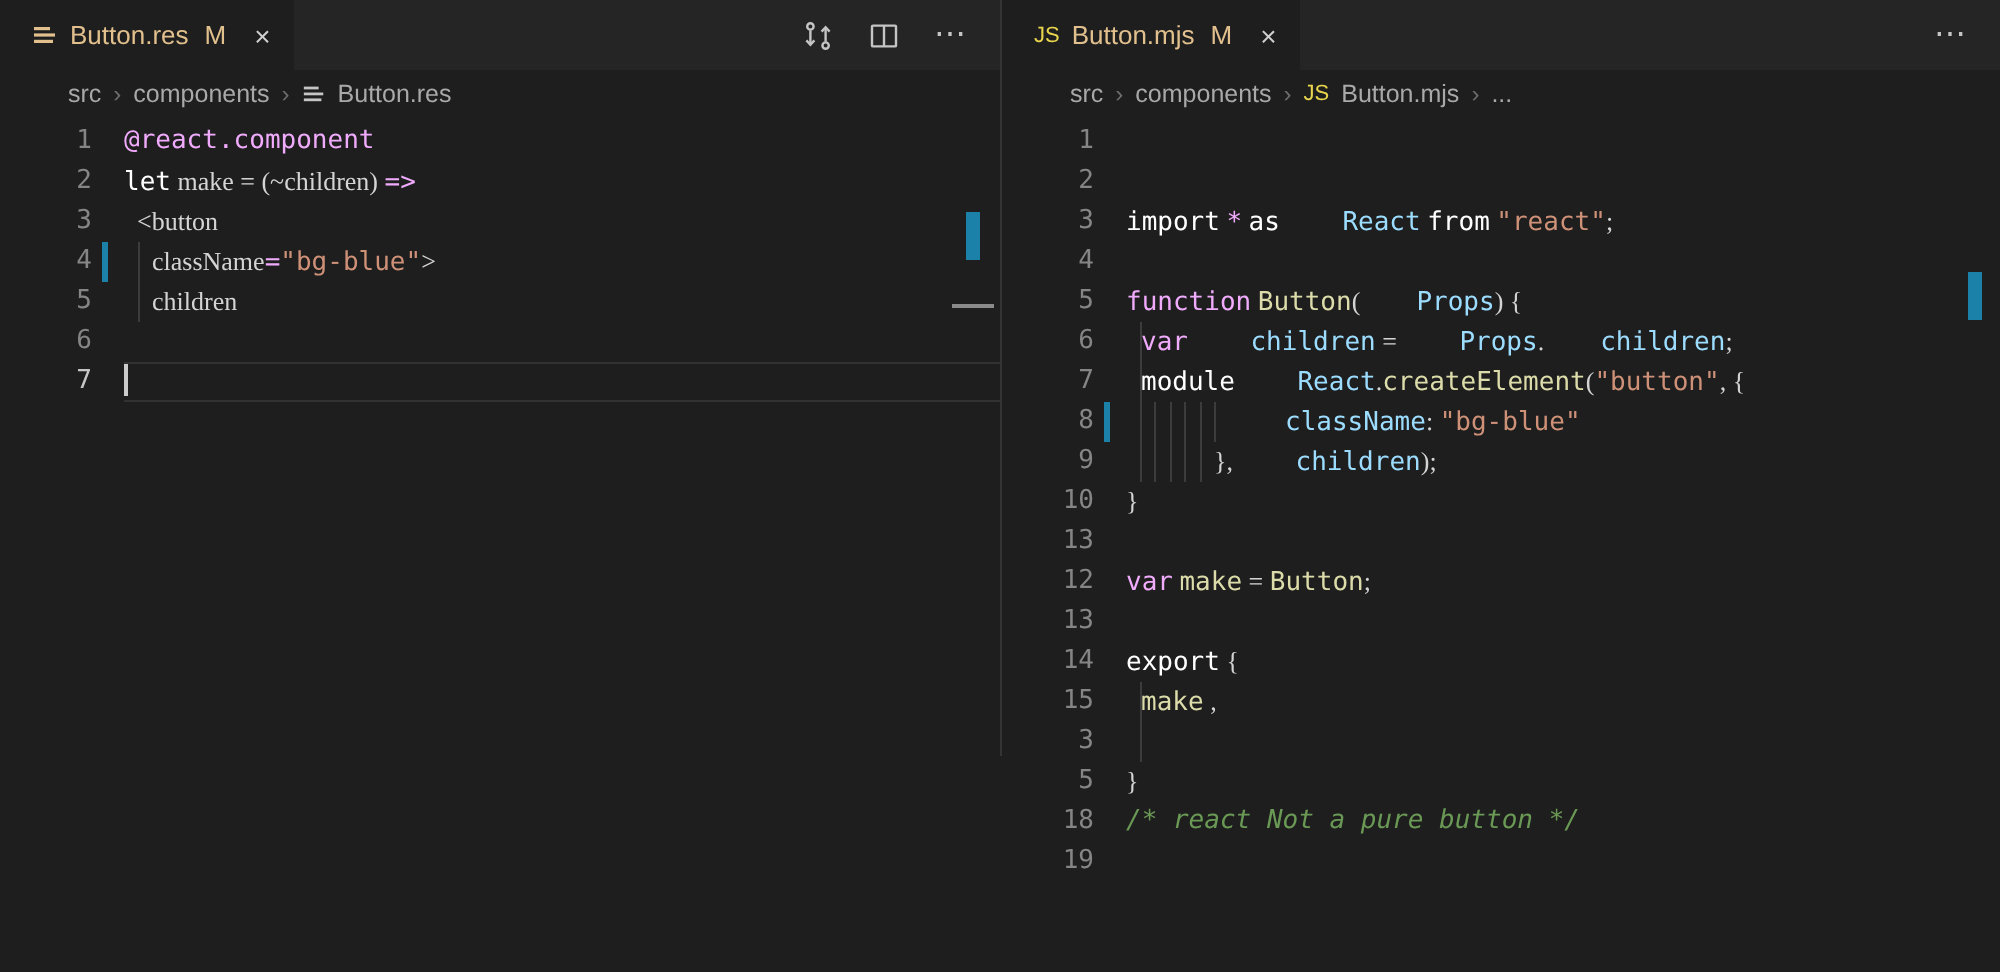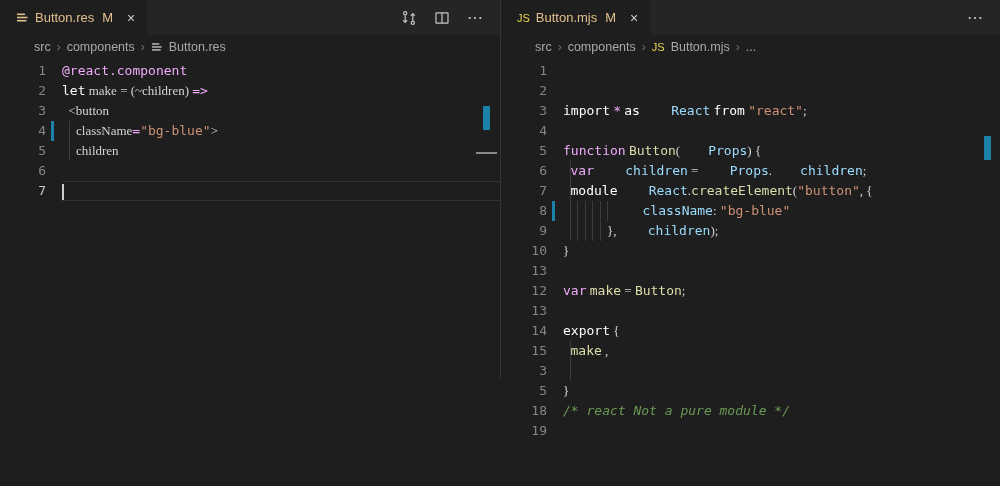--- a/index.html
+++ b/index.html
@@ -264,21 +264,21 @@
           <span class="lc"><span class="tk-w">  </span><span class="tk-g"></span></span>
         </div>
         <div class="line">
           <span class="ln">5</span>
           <span class="mark"></span>
           <span class="lc"><span class="tk-w">}</span></span>
         </div>
         <div class="line">
           <span class="ln">18</span>
           <span class="mark"></span>
-          <span class="lc"><span class="tk-c">/* react Not a pure module */</span></span>
+          <span class="lc"><span class="tk-c">/* react Not a pure button */</span></span>
         </div>
         <div class="line">
           <span class="ln">19</span>
           <span class="mark"></span>
           <span class="lc"></span>
         </div>
       </div>
     <div class="ruler-mod" style="top:136px;height:24px;right:9px;"></div>
   </div>
 

